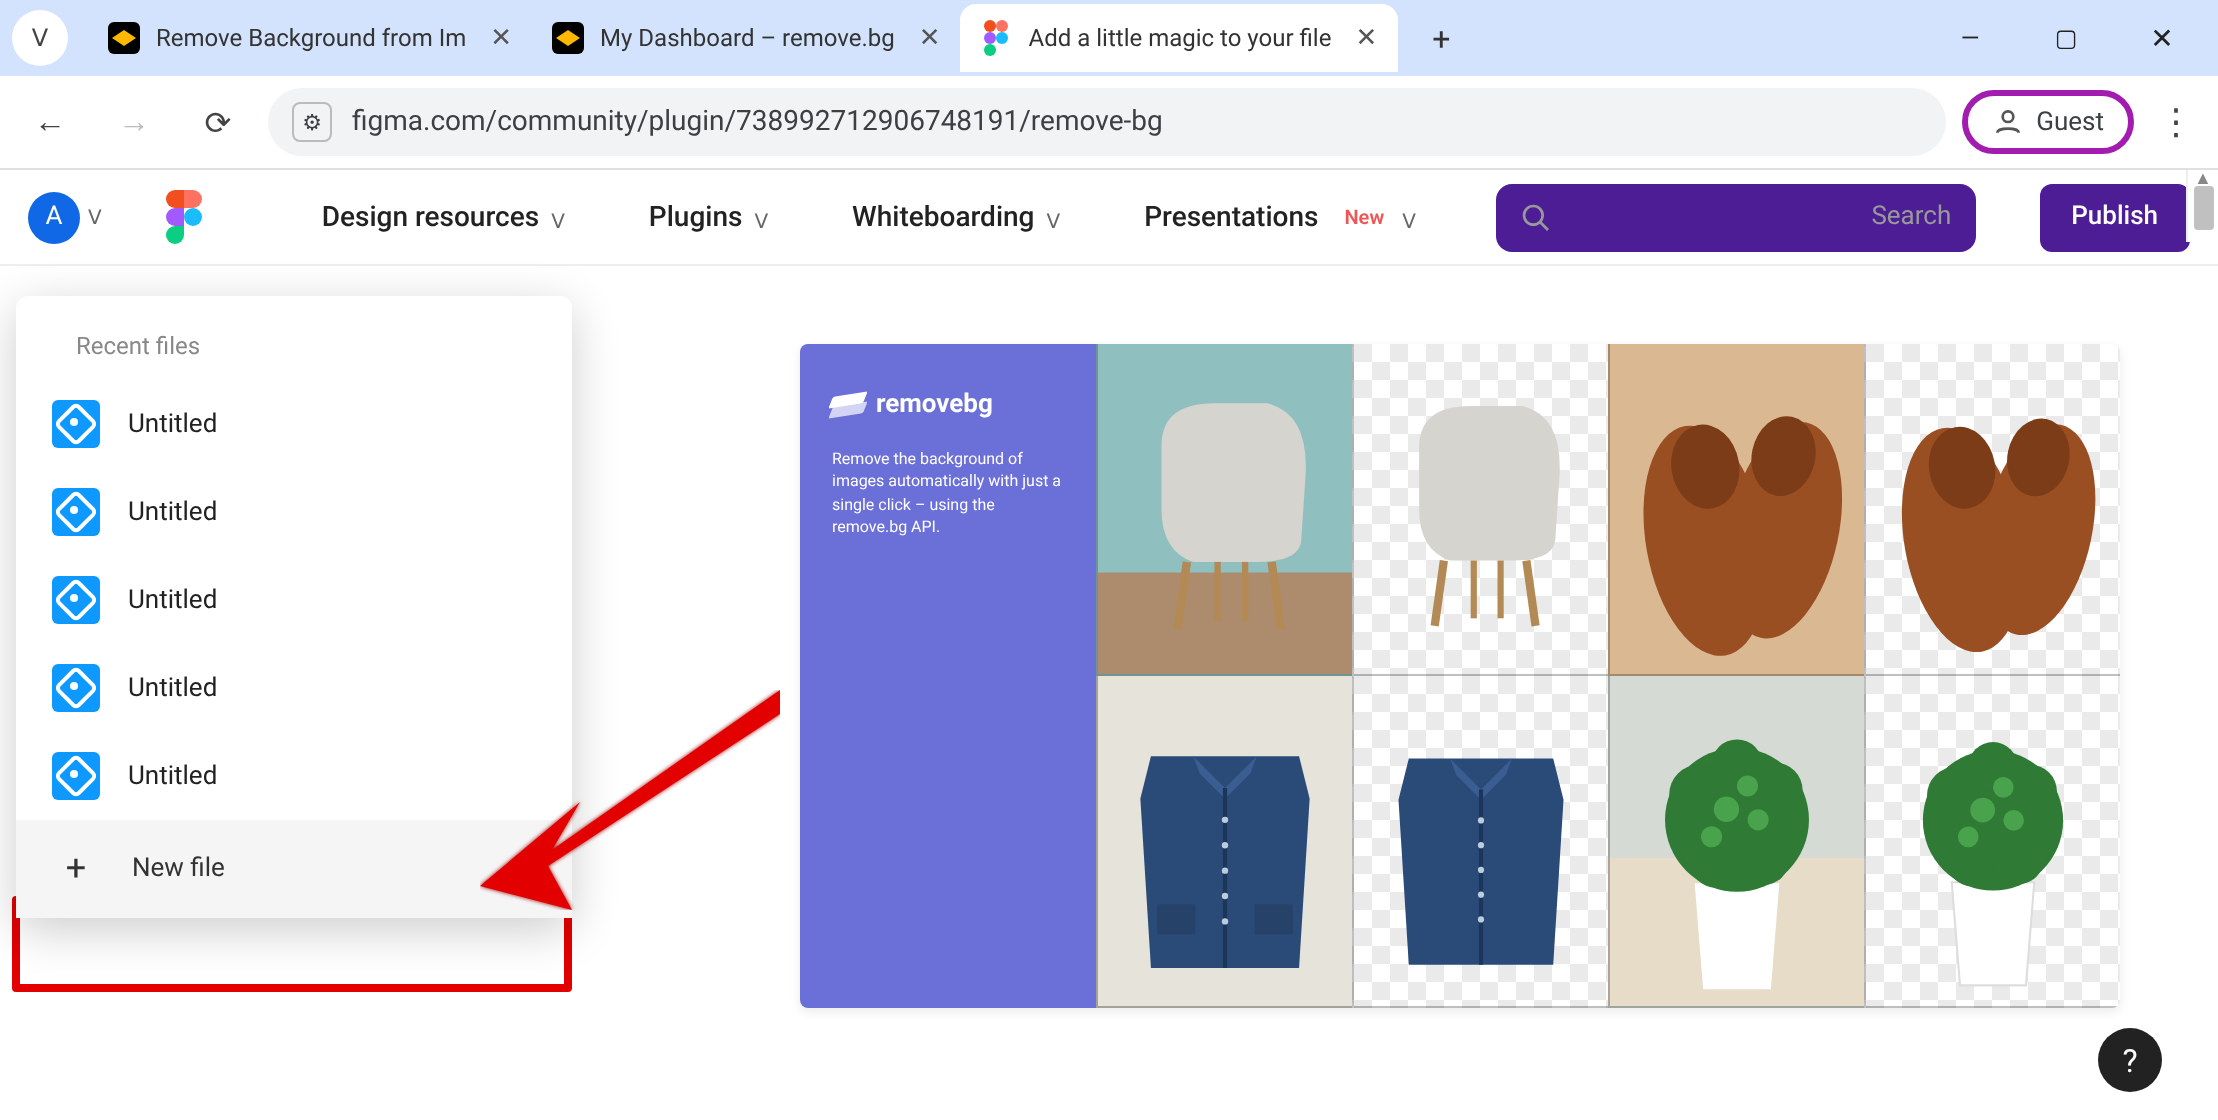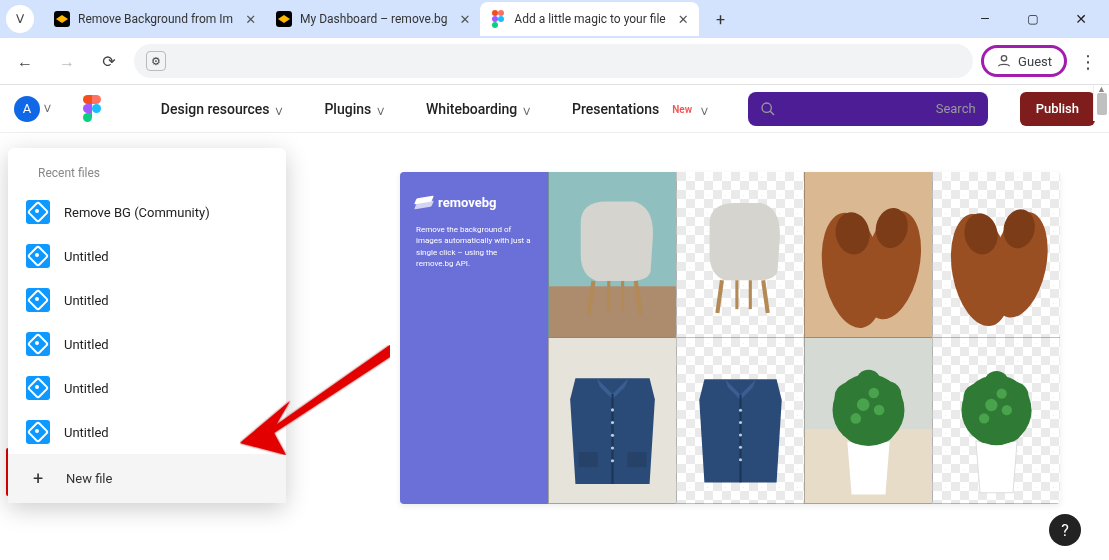--- a/index.html
+++ b/index.html
@@ -33,21 +33,21 @@
     .avatar { width:26px; height:26px; border-radius:50%; background:#1068e6; color:#fff; font-size:13px; display:flex; align-items:center; justify-content:center; }
     .avatar-wrap { display:flex; align-items:center; gap:4px; }
     .chev { font-size:10px; color:#666; }
     .figma-logo { width:18px; height:27px; position:relative; margin:0 10px 0 18px; }
     .figma-logo span { position:absolute; width:9px; height:9px; border-radius:5px; }
     .nav-item { display:flex; align-items:flex-end; gap:6px; font-size:14px; color:#222; padding:0 4px; cursor:pointer; font-weight:500;}
     .nav-group { display:flex; gap:34px; margin-left:32px; }
     .badge-new { font-size:10px; color:#e55; border:1px solid transparent; font-weight:600; padding:1px 2px; margin-left:4px;}
     .figma-bar .spacer { flex:1; }
     .search-box { width:240px; height:34px; background:#4c1d95; border-radius:8px; display:flex; align-items:center; gap:8px; padding:0 12px; color:#999; font-size:13px;justify-content:space-between;}
-    .publish-btn { height:34px; background:#7f1d1d; color:#fff; border-radius:6px; padding:0 16px; display:flex; align-items:center; font-size:13px; font-weight:500; margin-left:18px; cursor:pointer;}
+    .publish-btn { height:34px; background:#4c1d95; color:#fff; border-radius:6px; padding:0 16px; display:flex; align-items:center; font-size:13px; font-weight:500; margin-left:18px; cursor:pointer;}
     .faux-scrollbar { position:absolute; right:0; top:85px; width:16px; height:36px; background:#fff; border-left:1px solid #eee;}
     .faux-scrollbar .thumb { width:10px; height:22px; margin:8px auto 0; background:#c0c0c0; border-radius:2px;}
     .faux-scrollbar .up { position:absolute; top:-1px; left:0; right:0; text-align:center; font-size:9px; color:#888;}
 
     
     .dropdown { position:absolute; left:8px; top:148px; width:278px; background:#fff; border-radius:6px; box-shadow:0 6px 24px rgba(0,0,0,0.2); z-index:10; padding-top:18px; }
     .dropdown .section-label { font-size:12px; color:#888; padding:0 30px 10px; }
     .file-item { display:flex; align-items:center; gap:14px; padding:10px 18px; font-size:13px; color:#222; cursor:pointer;}
     .file-icon { width:24px; height:24px; background:#0d99ff; border-radius:3px; position:relative; }
     .file-icon::after{ content:""; position:absolute; width:12px; height:12px; border:2px solid #fff; border-radius:3px; transform:rotate(45deg); top:4px; left:4px;}
@@ -131,20 +131,21 @@
     <div class="btn">✕</div>
   </div>
 </div>
 
 <div class="chrome-bar">
   <div class="nav-btn">←</div>
   <div class="nav-btn disabled">→</div>
   <div class="nav-btn">⟳</div>
   <div class="omnibox">
     <span class="ctrl-icon">⚙</span>
+    <span>figma.com/community/plugin/738992712906748191/remove-bg</span>
   </div>
   <div class="guest-chip">
     <svg width="16" height="16" viewBox="0 0 24 24">
         <circle cx="12" cy="8" r="4" fill="none" stroke="#555" stroke-width="2"></circle>
         <path d="M4 20c0-4 16-4 16 0" fill="none" stroke="#555" stroke-width="2"></path>
       </svg>
     <span>Guest</span>
   </div>
   <div class="menu-dots">⋮</div>
 </div>
@@ -320,24 +321,20 @@
        </svg>
     </div>
   </div>
 </div>
 
 <div class="dropdown">
   <div class="section-label">Recent files</div>
 
   <div class="file-item">
     <div class="file-icon"></div>
-    <span>Remove BG (Community)</span>
-  </div>
-  <div class="file-item">
-    <div class="file-icon"></div>
     <span>Untitled</span>
   </div>
   <div class="file-item">
     <div class="file-icon"></div>
     <span>Untitled</span>
   </div>
   <div class="file-item">
     <div class="file-icon"></div>
     <span>Untitled</span>
   </div>

